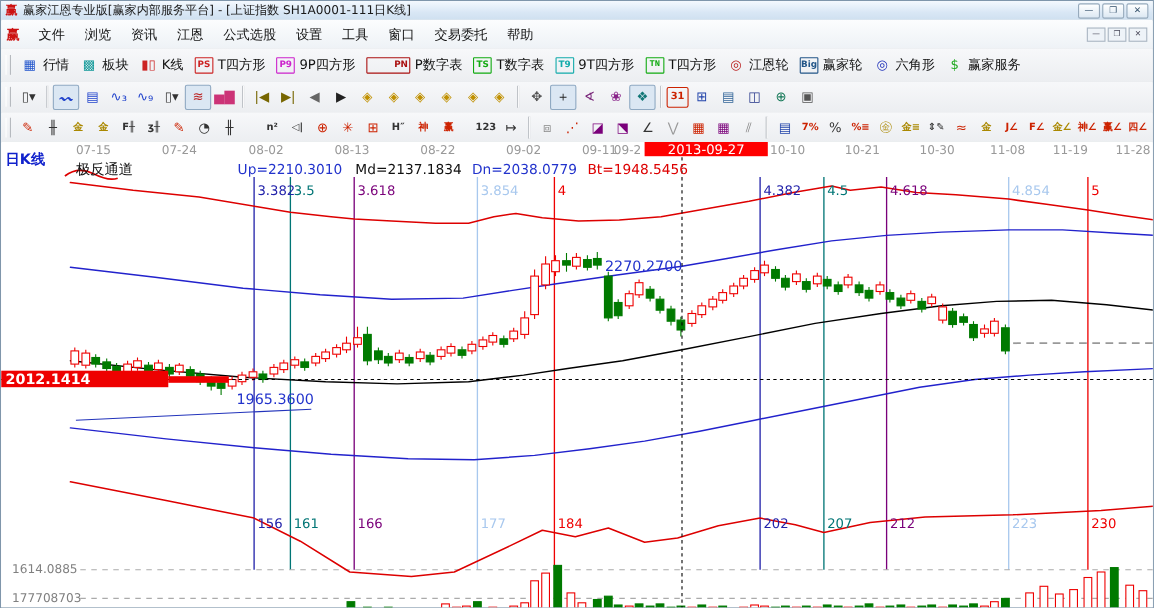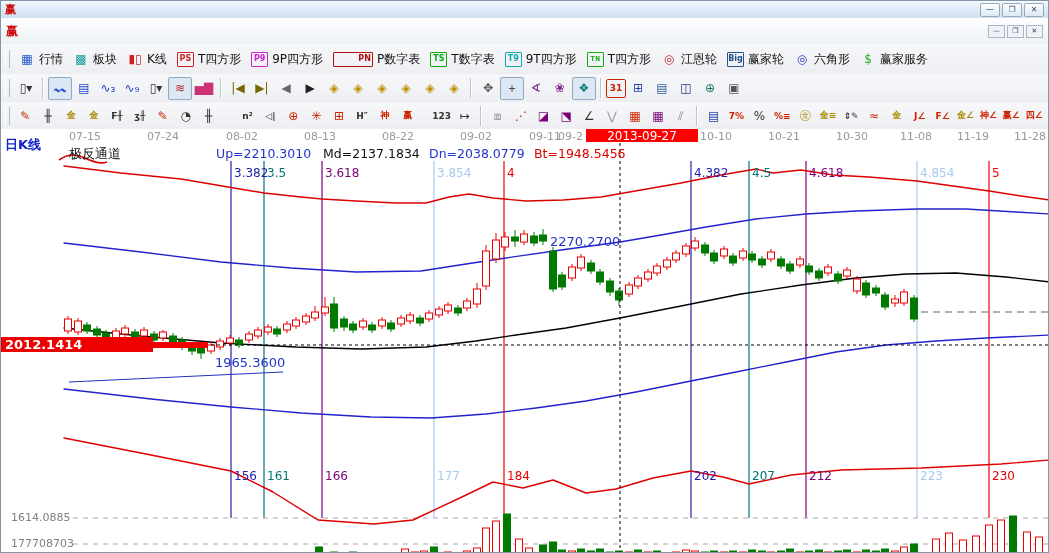--- a/index.html
+++ b/index.html
@@ -45,29 +45,42 @@
   .sep{width:1px;height:20px;background:#bfc3c8;border-right:1px solid #ffffff;margin:0 4px}
   
   .chart{position:absolute;top:128px;left:0;width:1049px;height:425px;background:#ffffff}
   svg text{font-family:"DejaVu Sans","Liberation Sans",sans-serif}
 </style>
 </head>
 <body>
 
 <div class="titlebar">
   <span class="app-logo">赢</span>
+  <span class="title-text">赢家江恩专业版[赢家内部服务平台] - [上证指数  SH1A0001-111日K线]</span>
   <span class="win-controls">
       <span class="win-btn">—</span>
       <span class="win-btn">❐</span>
       <span class="win-btn">✕</span>
     </span>
 </div>
 
 <div class="menubar">
   <span class="menu-logo">赢</span>
+  <span id="menu-items" style="display:flex">
+      <span class="menu-item">文件</span>
+      <span class="menu-item">浏览</span>
+      <span class="menu-item">资讯</span>
+      <span class="menu-item">江恩</span>
+      <span class="menu-item">公式选股</span>
+      <span class="menu-item">设置</span>
+      <span class="menu-item">工具</span>
+      <span class="menu-item">窗口</span>
+      <span class="menu-item">交易委托</span>
+      <span class="menu-item">帮助</span>
+    </span>
   <span class="child-controls">
       <span class="child-btn">—</span>
       <span class="child-btn">❐</span>
       <span class="child-btn">✕</span>
     </span>
 </div>
 
 <div class="toolbar tb1" id="toolbar-main">
     <span class="grip"></span>
     <span class="tb-btn">

